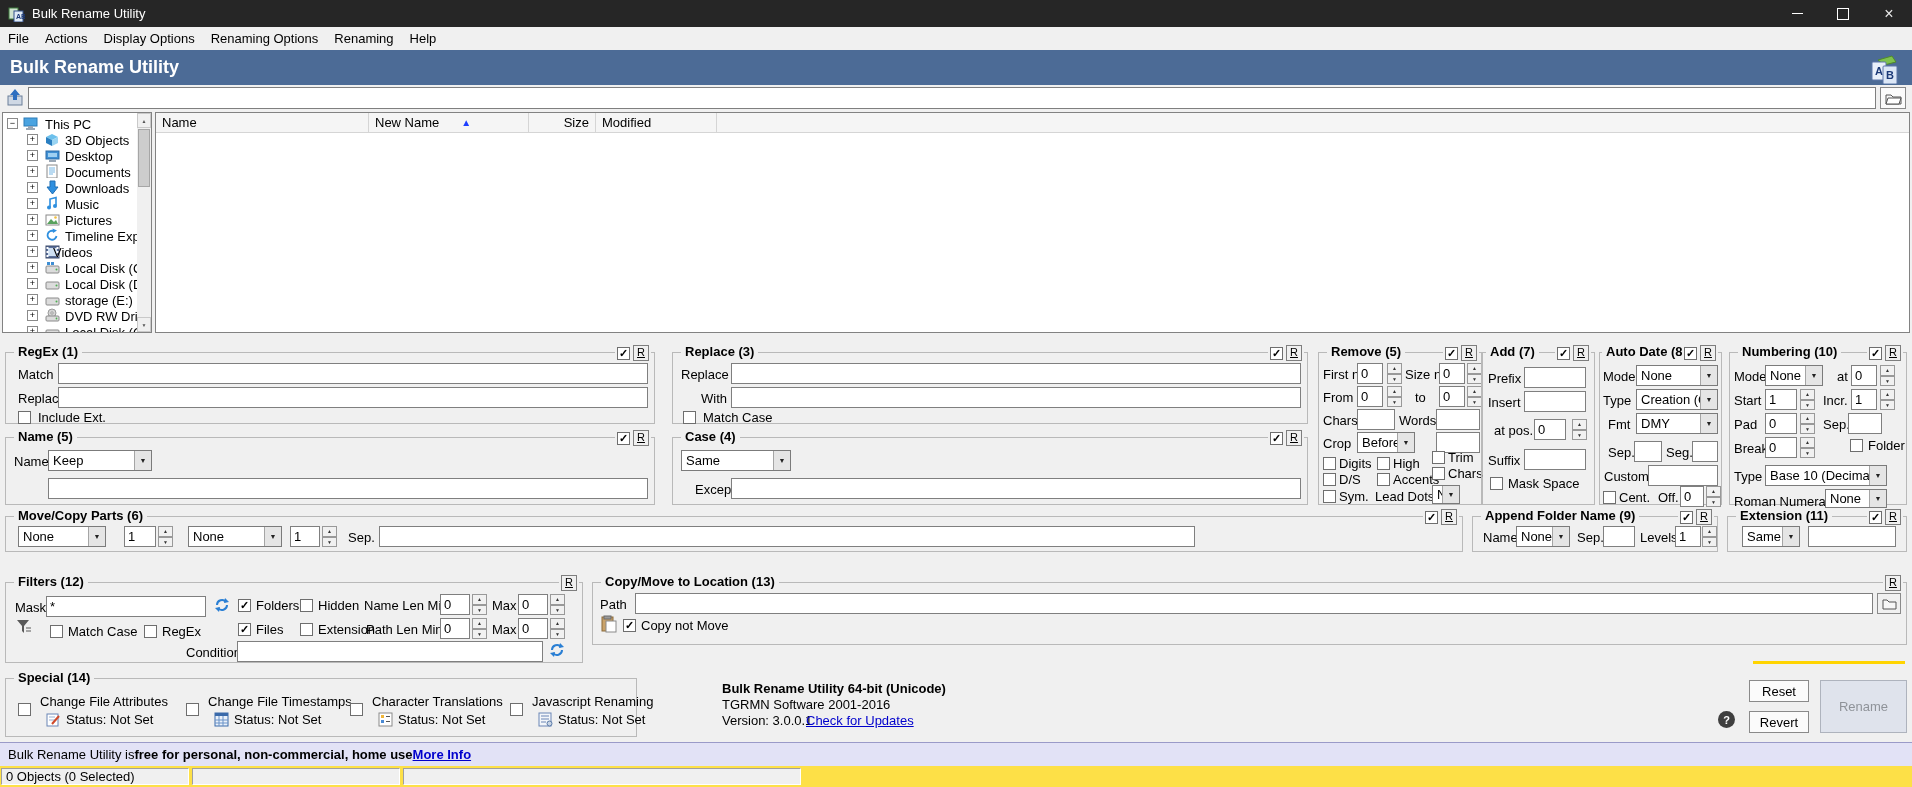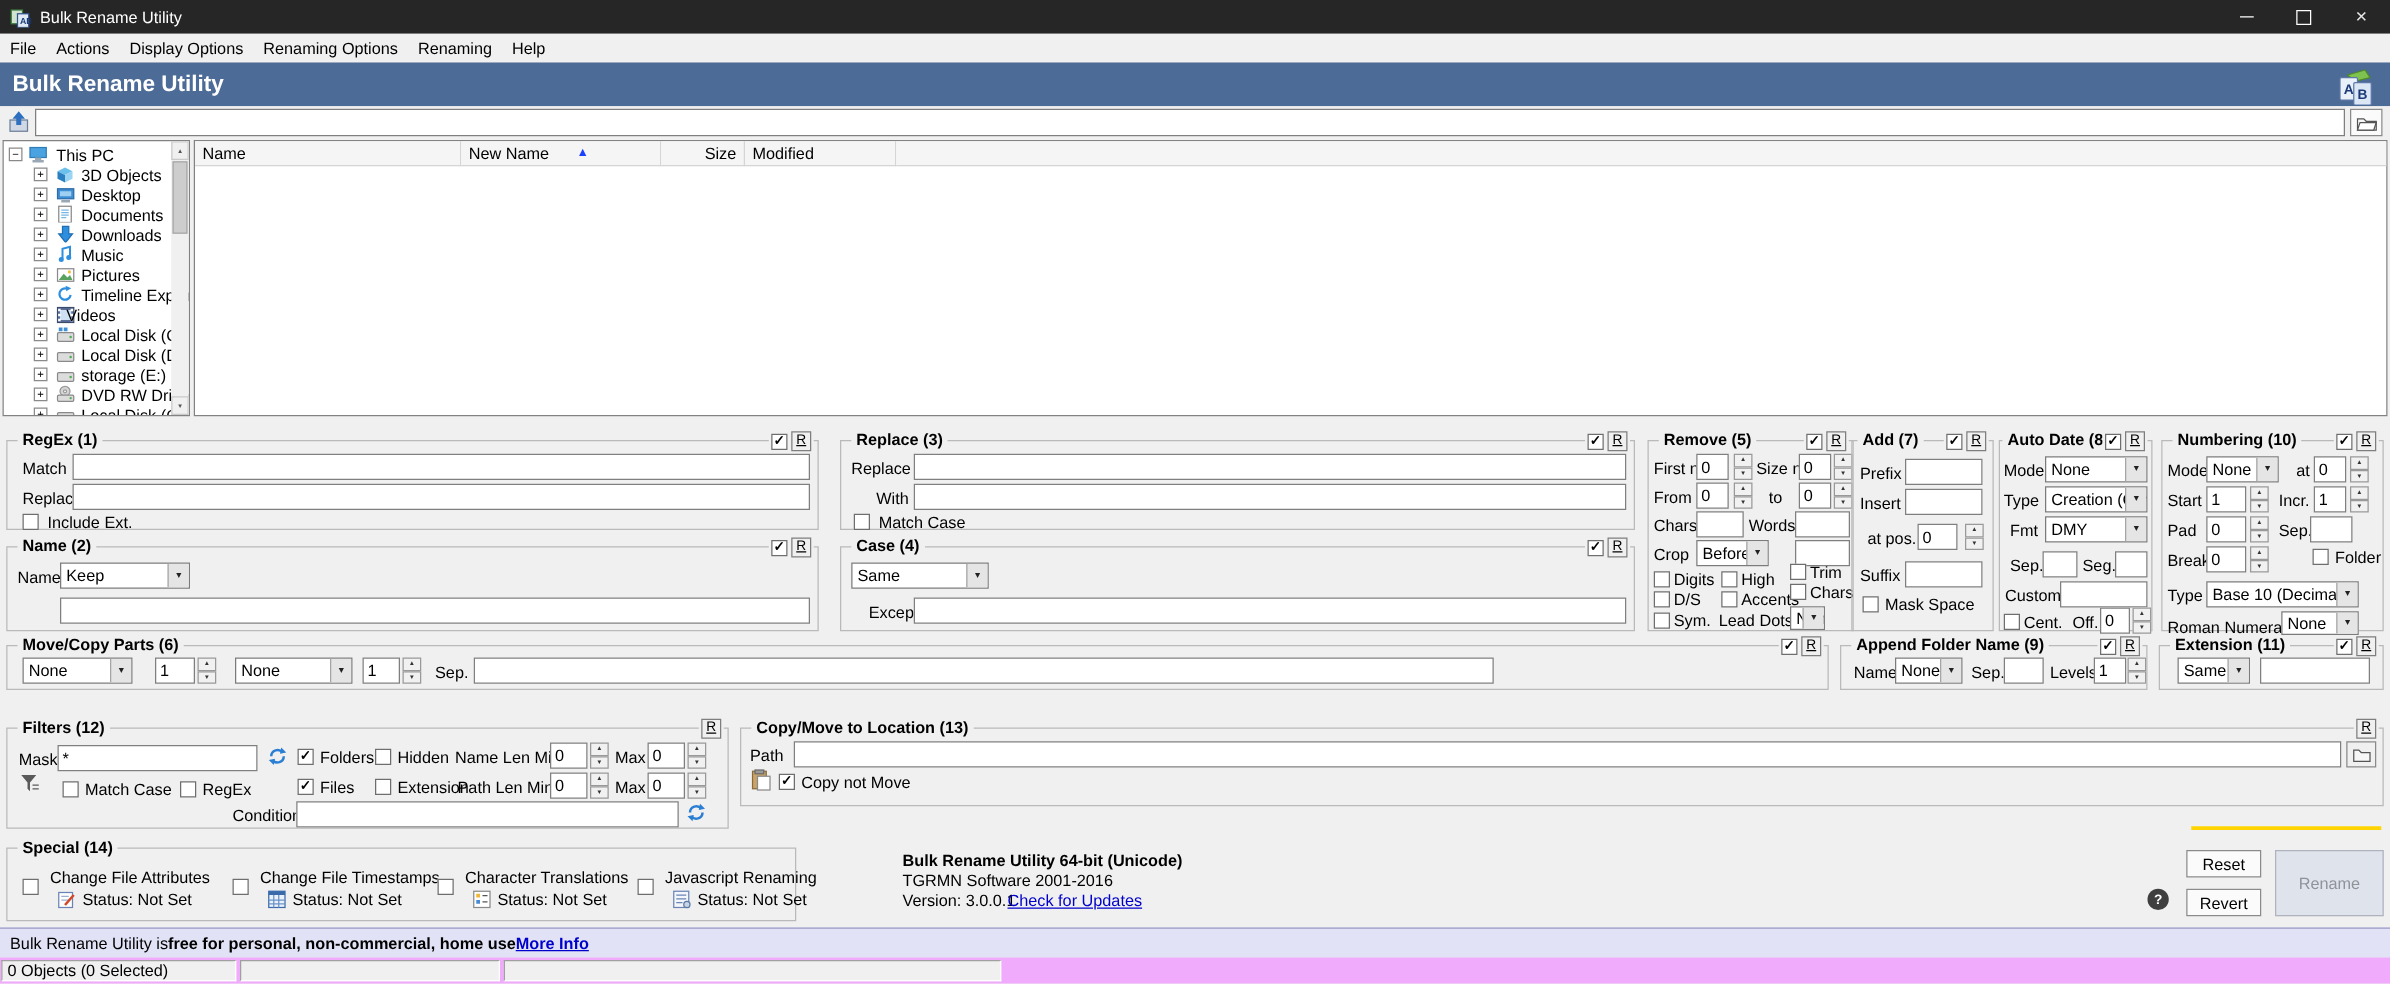--- a/index.html
+++ b/index.html
@@ -293,21 +293,21 @@
     </div>
   <span class="lb" style="left:8px;top:14px">Replace</span>
   <input class="ti" style="left: 58px; top: 10px; width: 570px;" value="">
   <span class="lb" style="left:28px;top:38px">With</span>
   <input class="ti" style="left: 58px; top: 34px; width: 570px;" value="">
   <span class="cb" style="left:10px;top:58px"></span>
   <span class="lb" style="left:30px;top:57px">Match Case</span>
 </div>
 
 <div class="grp" style="left:5px;top:437px;width:650px;height:68px">
-  <span class="grp-t">Name (2)</span>
+  <span class="grp-t">Name (5)</span>
   <div class="grp-ctl">
       <span class="cb on"></span>
     <span class="rbtn">R</span>
     </div>
   <span class="lb" style="left:8px;top:16px">Name</span>
   <div class="combo" style="left:42px;top:12px;width:104px">
     <span>Keep</span>
     </div>
   <input class="ti" style="left: 42px; top: 40px; width: 600px;" value="">
 </div>
@@ -719,19 +719,19 @@
 <div class="btn" style="left:1820px;top:680px;width:87px;height:53px;background:#dfe3ec;border-color:#aeb3bd;color:#8f9399">
     <span>Rename</span>
   </div>
 
 <div class="a" style="left:0;top:742px;width:1912px;height:24px;background:#e2e2f6;border-top:1px solid #9a9ac8;box-sizing:border-box;display:flex;align-items:center;padding-left:8px">
   <span>Bulk Rename Utility is </span>
     <span style="font-weight:bold">free for personal, non-commercial, home use</span>
     <span class="link" style="font-weight:bold">More Info</span>
 </div>
 
-<div class="a" style="left:0;top:766px;width:1912px;height:21px;background:#f0abfc">
+<div class="a" style="left:0;top:766px;width:1912px;height:21px;background:#fde047">
   <div class="statuscell" style="left:1px;top:2px;width:188px">
     <span>0 Objects (0 Selected)</span>
     </div>
   <div class="statuscell" style="left:192px;top:2px;width:208px"></div>
   <div class="statuscell" style="left:403px;top:2px;width:398px"></div>
 </div>
 
 </body></html>

